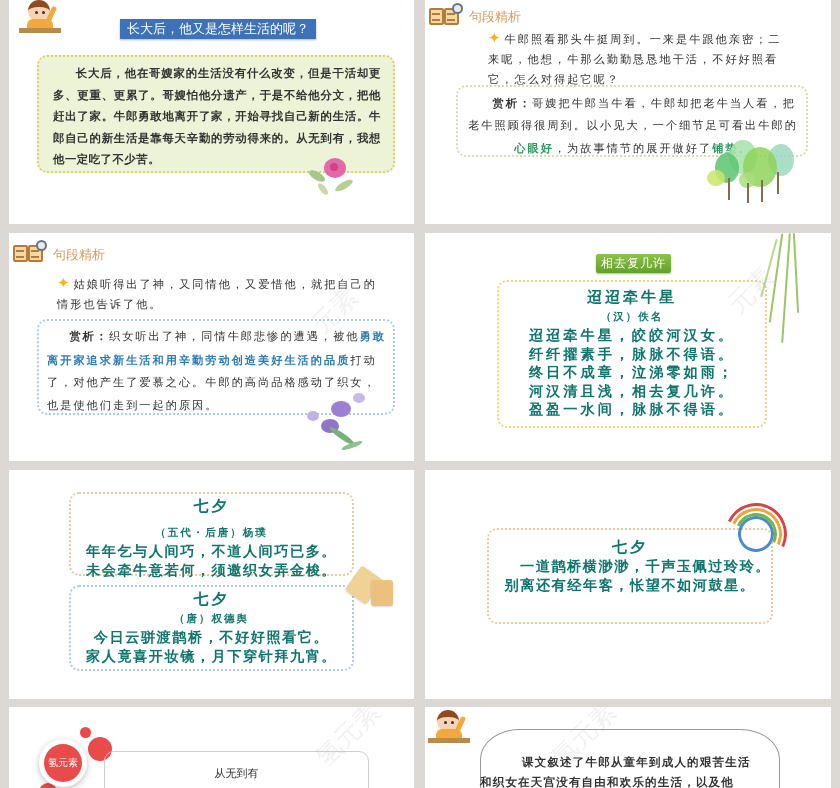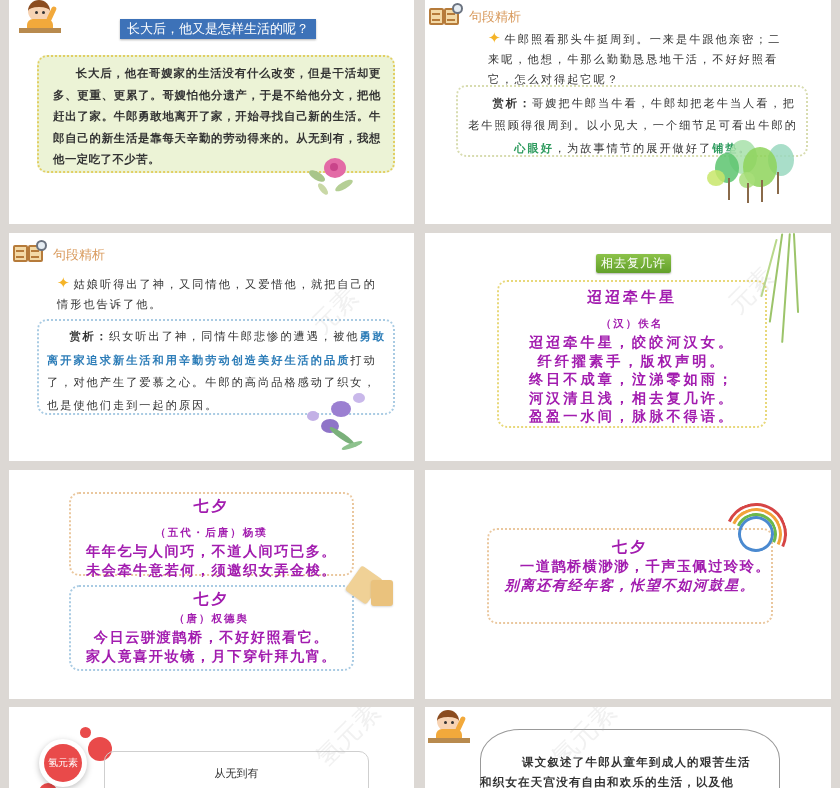--- a/index.html
+++ b/index.html
@@ -42,21 +42,21 @@
     .box-dot-blue { border: 2px dotted #a9cbe3; }
     .box-dot-yellow { border: 2px dotted #e8d87a; }
     .box-dot-orange { border: 2px dotted #eac79e; }
 
     .para { font-size: 11.4px; line-height: 21.5px; font-weight: bold; color: #333; text-indent: 2em; text-align: justify; letter-spacing: 0.5px; }
     .para2 { font-size: 11.2px; line-height: 20px; color: #333; letter-spacing: 2px; }
     .hl-green { color: #2e9b5e; font-weight: bold; }
     .hl-blue { color: #2d7db8; font-weight: bold; }
     b.lead { color: #333; }
 
-    .poem { text-align: center; color: #a21caf; }
+    .poem { text-align: center; color: #0f766e; }
     .poem .ptitle { font-size: 15px; font-weight: bold; letter-spacing: 3px; font-family: "DejaVu Sans", sans-serif; }
     .poem .pauthor { font-size: 10.5px; font-weight: bold; letter-spacing: 2px; }
     .poem .pline { font-size: 14.2px; font-weight: bold; letter-spacing: 3px; font-family: "DejaVu Sans", sans-serif; line-height: 18.5px; }
 
     .green-btn { position: absolute; left: 171px; top: 21px; width: 75px; height: 19px; background: linear-gradient(#8cc24a, #62a02a); color: #fff; font-size: 12px; line-height: 19px; text-align: center; border-radius: 2px; box-shadow: 0 1px 2px rgba(0,0,0,0.3); font-family: "DejaVu Sans", sans-serif; letter-spacing: 1px; }
 
     
     .flower { position: absolute; }
     .petal { position: absolute; border-radius: 50%; }
     .tree { position: absolute; border-radius: 50%; opacity: 0.85; }
@@ -158,23 +158,23 @@
     <div class="petal" style="left:20px; top:40px; width:30px; height:6px; background:#7ab07a; transform:rotate(35deg);"></div>
     <div class="petal" style="left:34px; top:50px; width:22px; height:5px; background:#8ec28e; transform:rotate(-20deg);"></div>
   </div>
   <div class="watermark" style="left:300px; top:60px;">元素</div>
 </div>
 
 <div class="slide" id="s4">
   <div class="green-btn">相去复几许</div>
   <div class="box box-dot-yellow poem" style="left:72px; top:47px; width:270px; height:148px; padding-top:6px;">
     <div class="ptitle">迢迢牵牛星</div>
-    <div class="pauthor" style="margin:10px 0 2px;">（汉）佚名</div>
+    <div class="pauthor" style="margin:3px 0 2px;">（汉）佚名</div>
     <div class="pline">迢迢牵牛星，皎皎河汉女。</div>
-    <div class="pline">纤纤擢素手，版权声明。</div>
+    <div class="pline">纤纤擢素手，脉脉不得语。</div>
     <div class="pline">终日不成章，泣涕零如雨；</div>
     <div class="pline">河汉清且浅，相去复几许。</div>
     <div class="pline">盈盈一水间，脉脉不得语。</div>
   </div>
   <div>
     <div class="willow" style="left:350px; top:0px; height:90px; transform:rotate(8deg);"></div>
     <div class="willow" style="left:360px; top:0px; height:110px; transform:rotate(4deg);"></div>
     <div class="willow" style="left:370px; top:0px; height:80px; transform:rotate(-3deg);"></div>
     <div class="willow" style="left:343px; top:5px; height:60px; transform:rotate(15deg); background:#b8d88a;"></div>
   </div>
@@ -197,21 +197,21 @@
   <div>
     <div class="biscuit" style="left:342px; top:100px; width:26px; height:30px; transform:rotate(35deg);"></div>
     <div class="biscuit" style="left:362px; top:110px; width:22px; height:26px; background:#eac27d;"></div>
   </div>
 </div>
 
 <div class="slide" id="s6">
   <div class="box box-dot-orange poem" style="left:62px; top:58px; width:286px; height:96px; padding-top:8px;">
     <div class="ptitle">七夕</div>
     <div class="pline" style="letter-spacing:1.5px;text-align:right;">一道鹊桥横渺渺，千声玉佩过玲玲。</div>
-    <div class="pline" style="letter-spacing:1.5px;font-style:italic;">别离还有经年客，怅望不如河鼓星。</div>
+    <div class="pline" style="letter-spacing:1.5px;">别离还有经年客，怅望不如河鼓星。</div>
   </div>
   <div class="rainbow"></div>
 </div>
 
 <div class="slide" id="s7">
   <div class="red-circle" style="left:71px; top:20px; width:11px; height:11px;"></div>
   <div class="red-circle" style="left:79px; top:30px; width:24px; height:24px;"></div>
   <div class="red-circle" style="left:30px; top:76px; width:18px; height:18px;"></div>
   <div class="copyright-card">
     <div class="copyright-title">从无到有</div>

